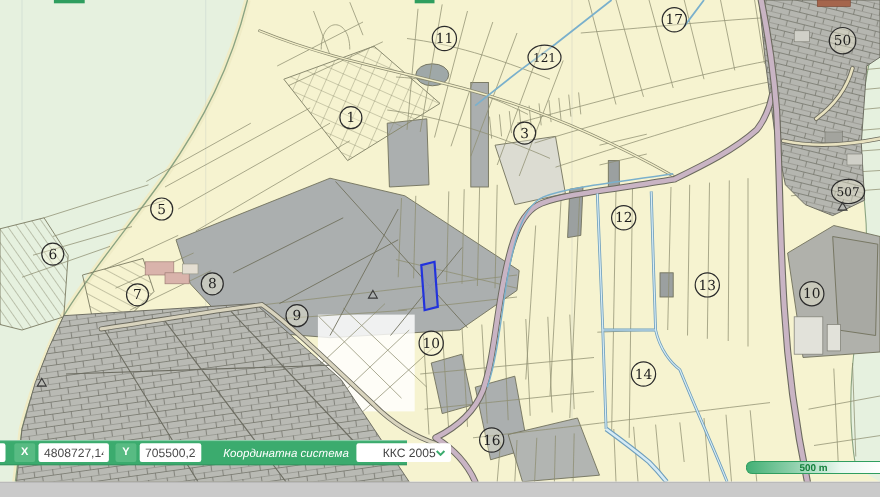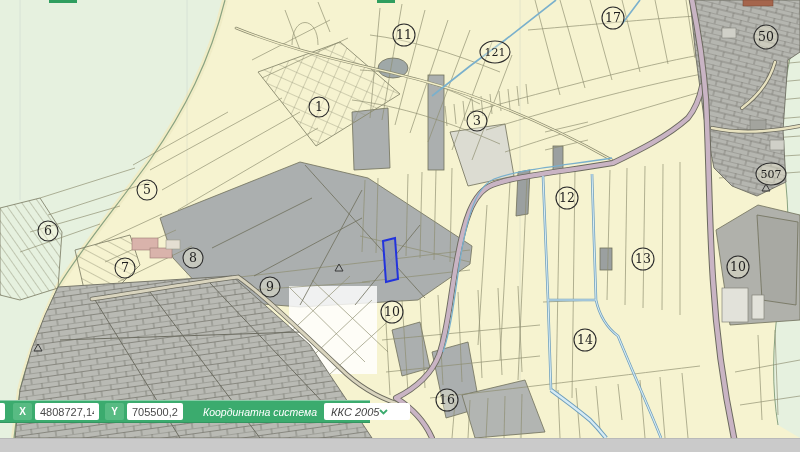--- a/index.html
+++ b/index.html
@@ -19,21 +19,21 @@
   .badge{min-width:13px;height:17px;background:var(--badge);color:#fff;font-size:10px;
          font-weight:bold;display:flex;align-items:center;justify-content:center;
          border-radius:2px;padding:0 3px;flex:none;margin-right:3px;}
   .coordinput{height:17px;border:none;border-radius:2px;font-size:11px;color:#4a4a4a;
               padding:0 5px;box-sizing:border-box;flex:none;margin-right:6px;outline:none;
               font-family:"Liberation Sans",sans-serif;}
   .xinput{width:64px;} .yinput{width:56px;}
   .syslabel{color:#fff;font-size:10.5px;margin:0 7px 0 14px;white-space:nowrap;flex:none;font-style:italic;}
   .dropdown{height:17px;background:#fff;border-radius:2px;display:flex;align-items:center;
             font-size:11px;color:#444;padding:0 5px 0 7px;width:86px;box-sizing:border-box;
-            justify-content:flex-start;flex:none;cursor:pointer;font-style:italic;}
+            justify-content:flex-end;flex:none;cursor:pointer;}
   
   .scalebar{position:absolute;left:678px;top:419px;width:122px;height:12px;
             border:1px solid var(--sb-border);border-right:none;border-radius:7px 0 0 7px;
             background:linear-gradient(90deg,#43b075 0%,#8fd0ac 35%,#e8f7ee 70%,#ffffff 100%);
             font-size:9px;font-weight:bold;color:var(--sb-text);
             display:flex;align-items:center;justify-content:center;line-height:1;box-sizing:border-box;}
   
   .bottomstrip{position:absolute;left:0;top:438px;width:800px;height:14px;
                background:#cacaca;border-top:1px solid #b9b9b9;box-sizing:border-box;}
 </style>
@@ -216,15 +216,18 @@
     <input class="coordinput yinput" readonly="" value="705500,243" style="">
     <span class="syslabel">Координатна система</span>
     <div class="dropdown">
       <span>ККС 2005</span>
       <svg width="9" height="6" viewBox="0 0 9 6">
         <polyline points="1,1 4.5,4.5 8,1" fill="none" stroke="#3bab6e" stroke-width="1.8"></polyline>
       </svg>
     </div>
   </div>
 
+  <div class="scalebar">
+    <span>500 m</span>
+  </div>
 
   <div class="bottomstrip"></div>
 </div>
 
 </body></html>

